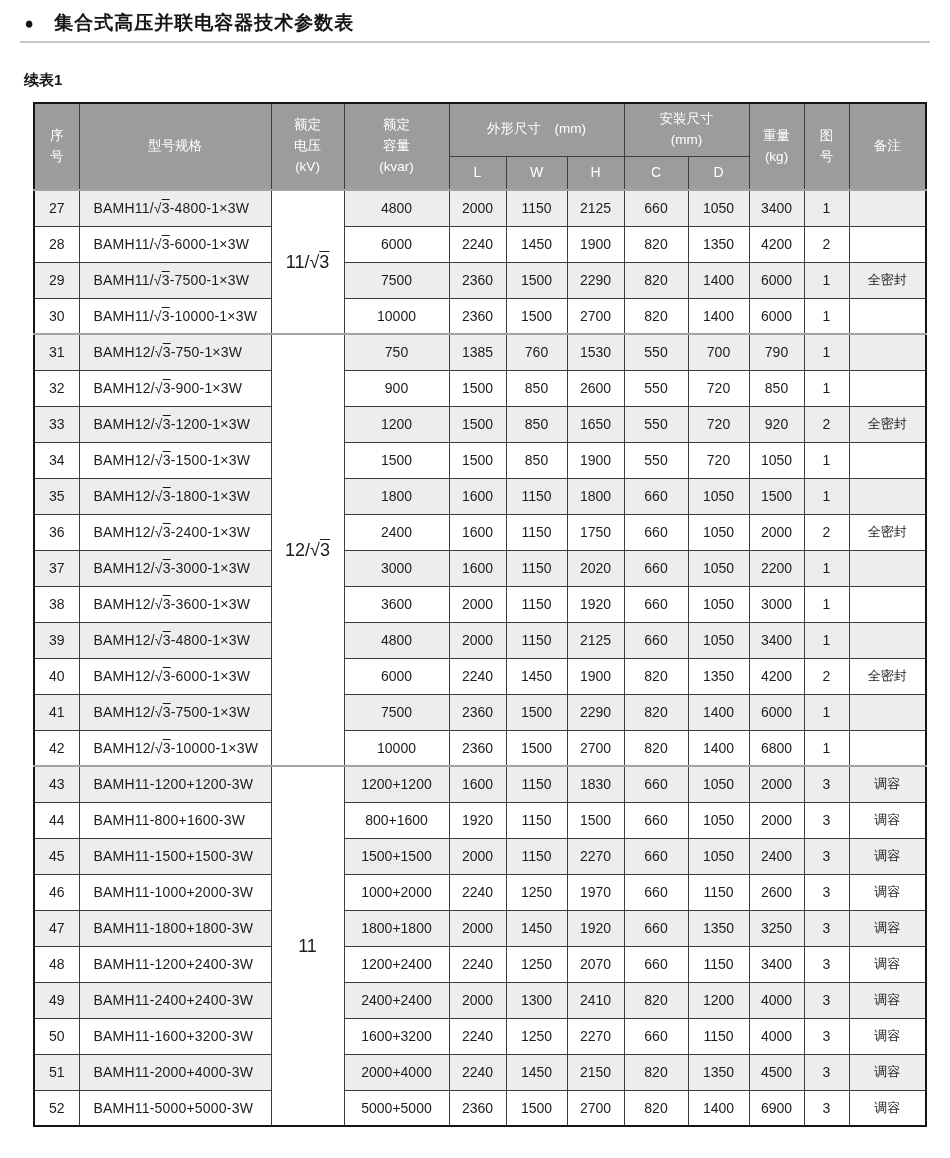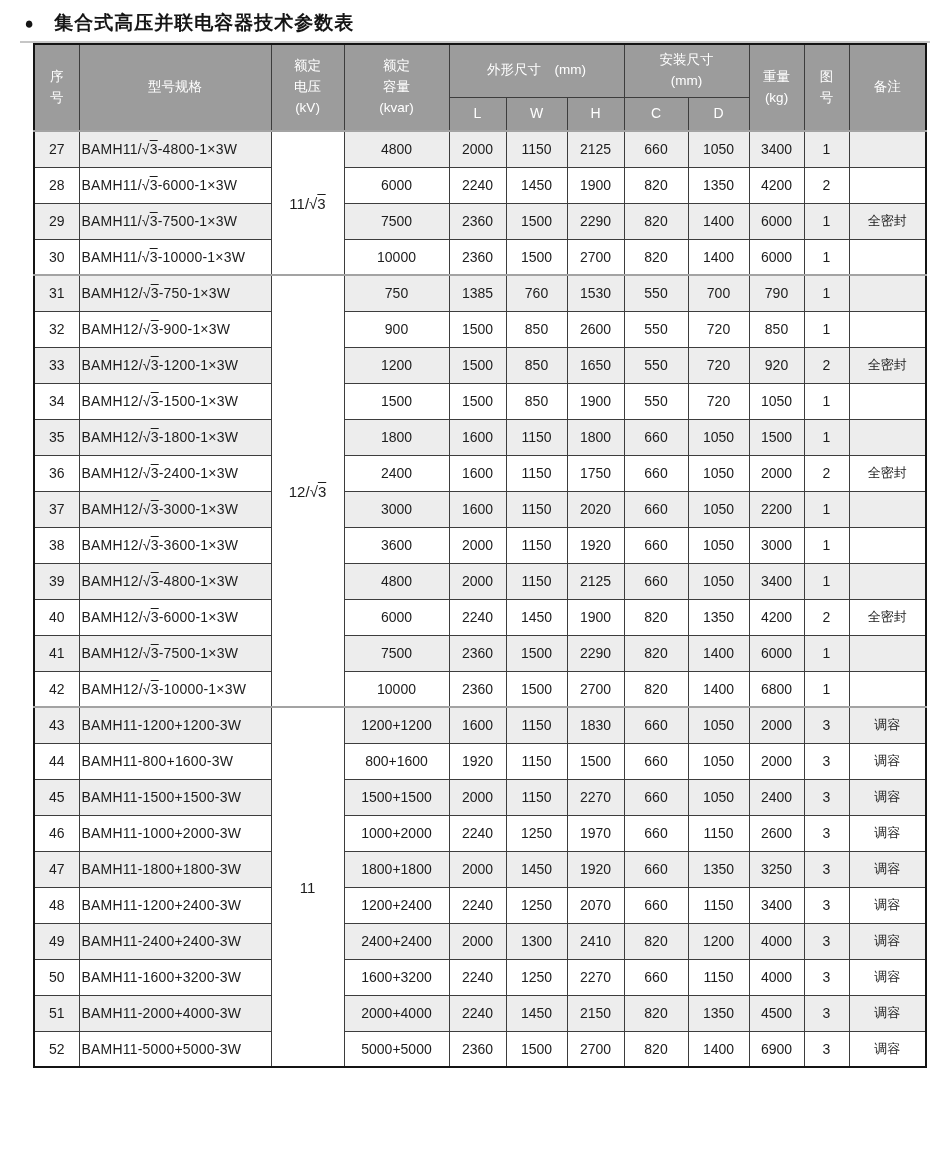--- a/index.html
+++ b/index.html
@@ -78,41 +78,42 @@
     font-size: 14px;
     text-align: center;
     vertical-align: middle;
     color: #1c1c1c;
     background: #ffffff;
     overflow: hidden;
   }
   .params tbody tr.odd td { background: #ededed; }
   .params tbody td.model {
     text-align: left;
-    padding-left: 2px;
+    padding-left: 14px;
     letter-spacing: 0.2px;
   }
   .params tbody td.voltage {
     background: #ffffff !important;
-    font-size: 15px;
+    font-size: 18px;
   }
   .params tbody td.note { font-size: 13px; font-family: Liberation Serif, serif; }
   .params tbody tr.group-start td { border-top: 2px solid #a3a3a3; }
   .ovl { text-decoration: overline; }
 </style>
 </head>
 <body>
 
 <div class="page">
 
   <div class="title-row">
     <span class="bullet">●</span>
     <h1 class="page-title">集合式高压并联电容器技术参数表</h1>
   </div>
   <div class="title-rule"></div>
+  <div class="subtitle">续表1</div>
 
   <table class="params">
     <colgroup>
       <col style="width:45px">
       <col style="width:192px">
       <col style="width:73px">
       <col style="width:105px">
       <col style="width:57px">
       <col style="width:61px">
       <col style="width:57px">

